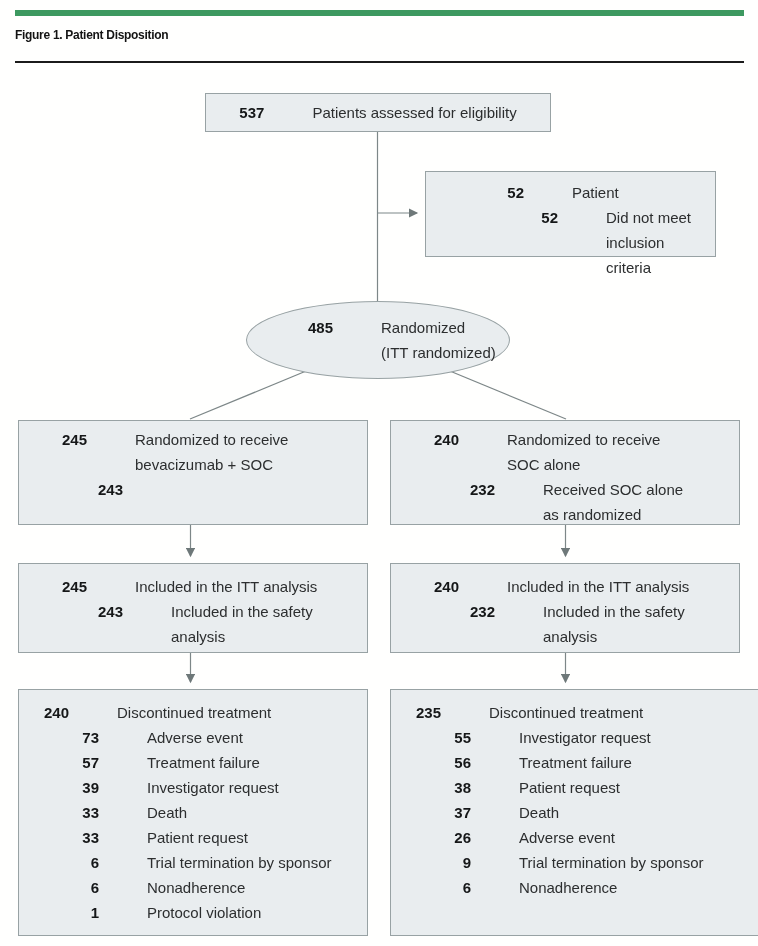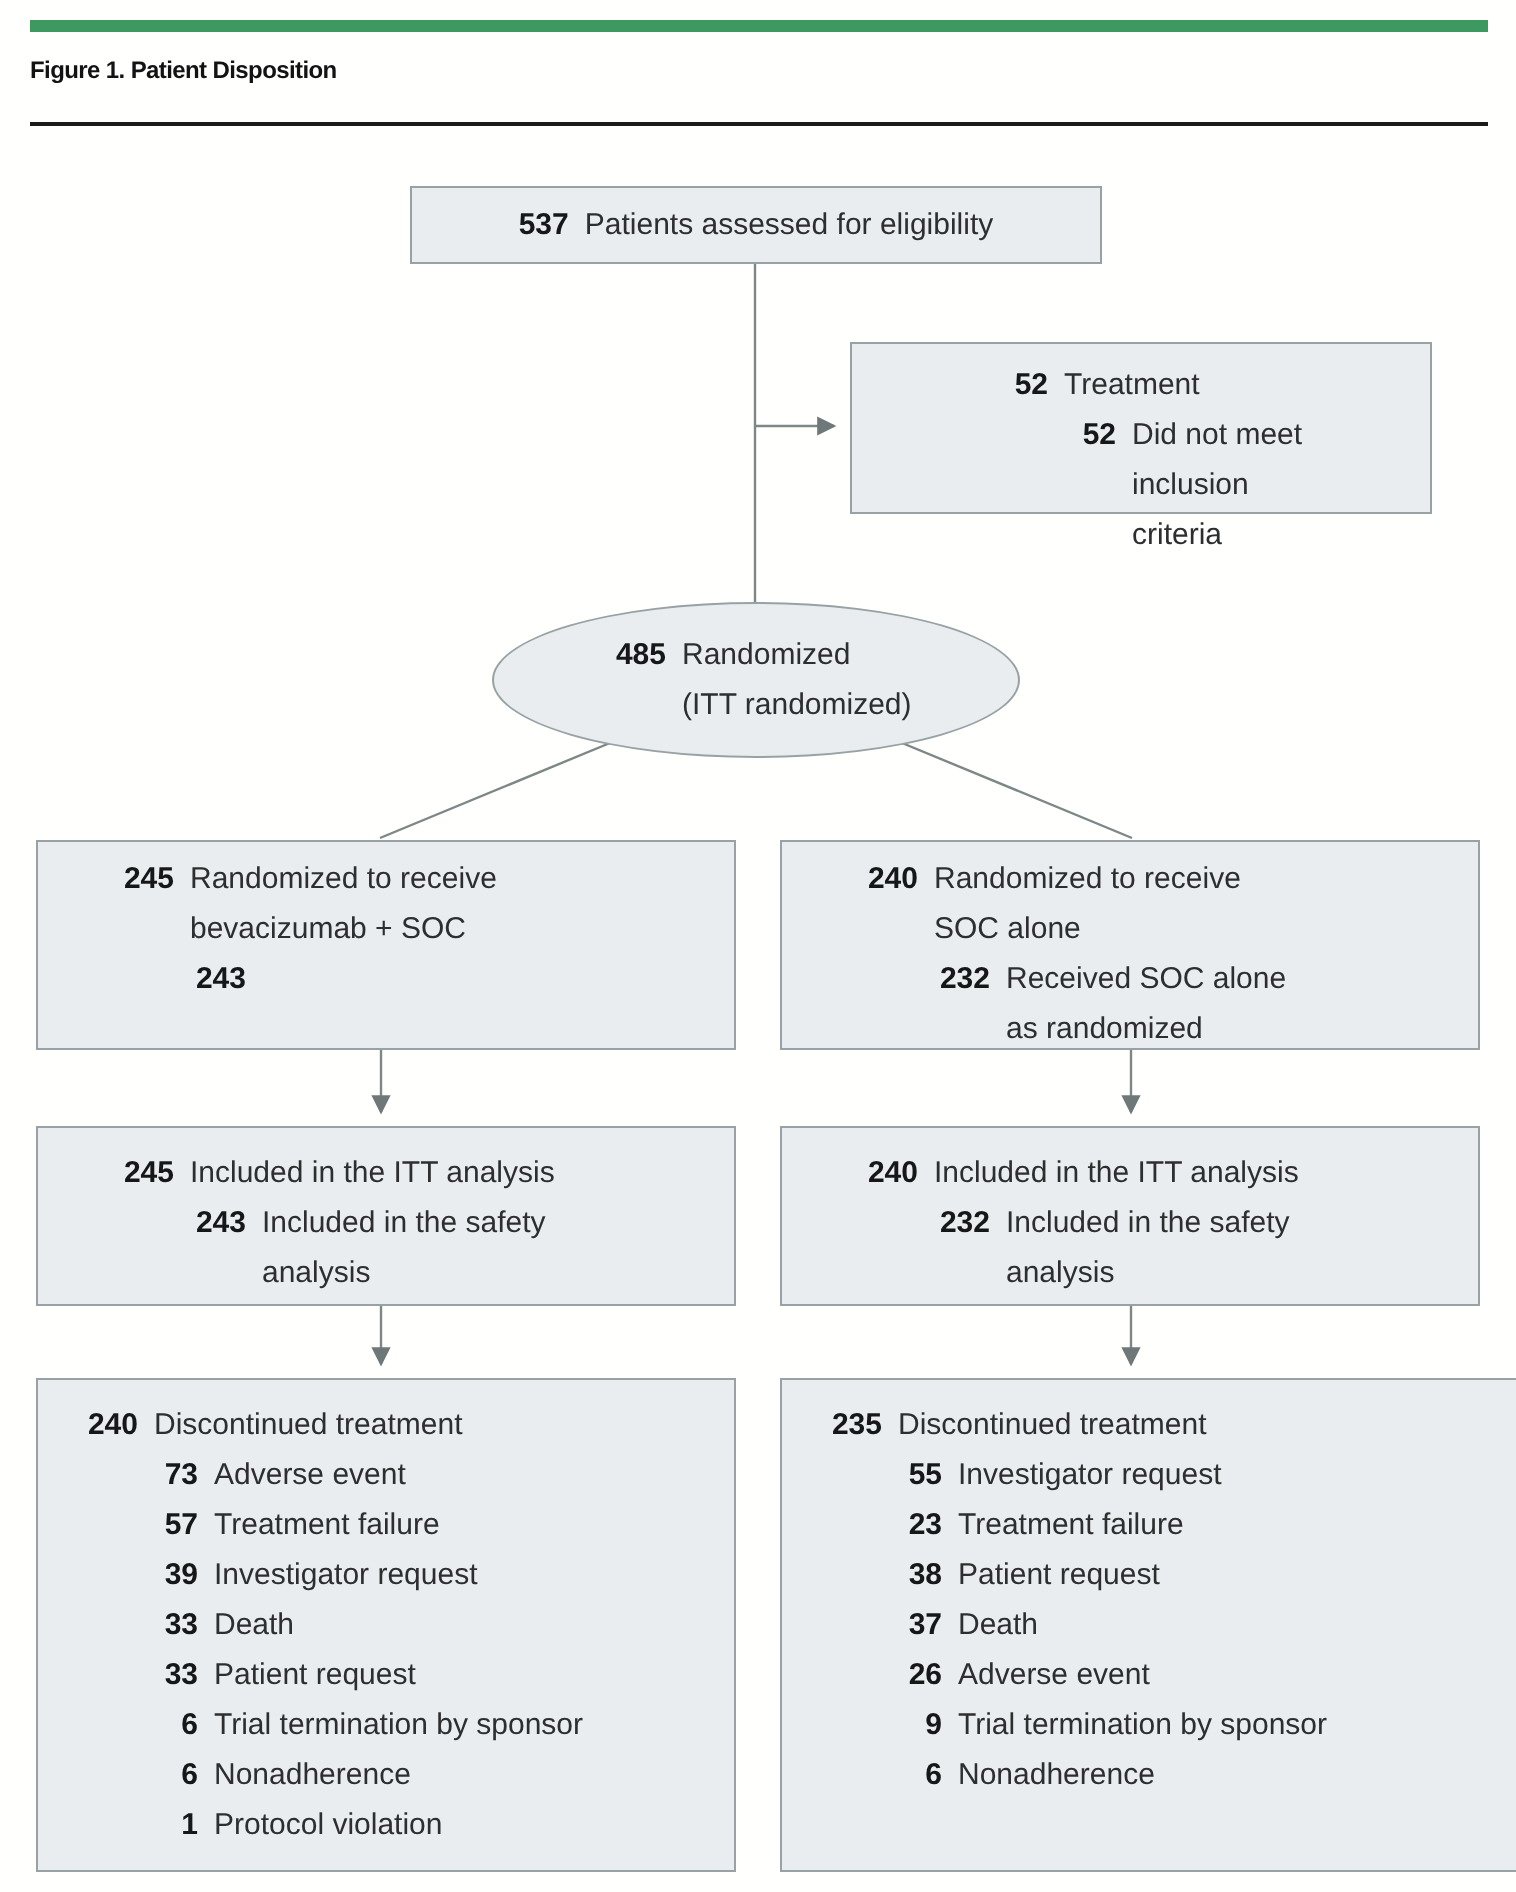--- a/index.html
+++ b/index.html
@@ -12,21 +12,21 @@
              color:#131313;letter-spacing:-0.3px;}
   #title-rule{position:absolute;left:15px;top:61px;width:729px;height:2px;background:#1b1b1b;}
 
   
   #connectors{position:absolute;left:0;top:0;width:758px;height:946px;}
   #connectors line{stroke:#7d8788;stroke-width:1.2;}
 
   
   .node{position:absolute;background:#e9edef;border:1px solid #98a2a4;box-sizing:border-box;
         font-size:15px;}
-  .row{display:flex;line-height:25px;}
+  .row{display:flex;line-height:25px;gap:40px;}
   .num{flex:0 0 30px;text-align:right;font-weight:700;color:#151718;margin-right:8px;white-space:pre;}
   .txt{white-space:pre-line;}
   .ind1{padding-left:var(--step,36px);}
 
   
   #box-assessed{left:205px;top:93px;width:346px;height:39px;}
   #box-assessed .row{justify-content:center;line-height:37px;}
   #box-assessed .num{flex:0 0 auto;}
 
   #box-excluded{left:425px;top:171px;width:291px;height:86px;padding:8px 6px 0 68px;--step:34px;}
@@ -69,21 +69,21 @@
   <div id="box-assessed" class="node">
       <div class="row">
         <span class="num">537</span>
         <span class="txt">Patients assessed for eligibility</span>
       </div>
     </div>
 
   <div id="box-excluded" class="node">
       <div class="row">
         <span class="num">52</span>
-        <span class="txt">Treatment</span>
+        <span class="txt">Patient</span>
       </div>
       <div class="row ind1">
         <span class="num">52</span>
         <span class="txt">Did not meet inclusion
 criteria</span>
       </div>
     </div>
 
   <div id="ellipse-randomized" class="node">
       <div class="row">
@@ -183,21 +183,21 @@
   <div id="box-disc-right" class="node">
       <div class="row">
         <span class="num">235</span>
         <span class="txt">Discontinued treatment</span>
       </div>
       <div class="row ind1">
         <span class="num">55</span>
         <span class="txt">Investigator request</span>
       </div>
       <div class="row ind1">
-        <span class="num">23</span>
+        <span class="num">56</span>
         <span class="txt">Treatment failure</span>
       </div>
       <div class="row ind1">
         <span class="num">38</span>
         <span class="txt">Patient request</span>
       </div>
       <div class="row ind1">
         <span class="num">37</span>
         <span class="txt">Death</span>
       </div>

